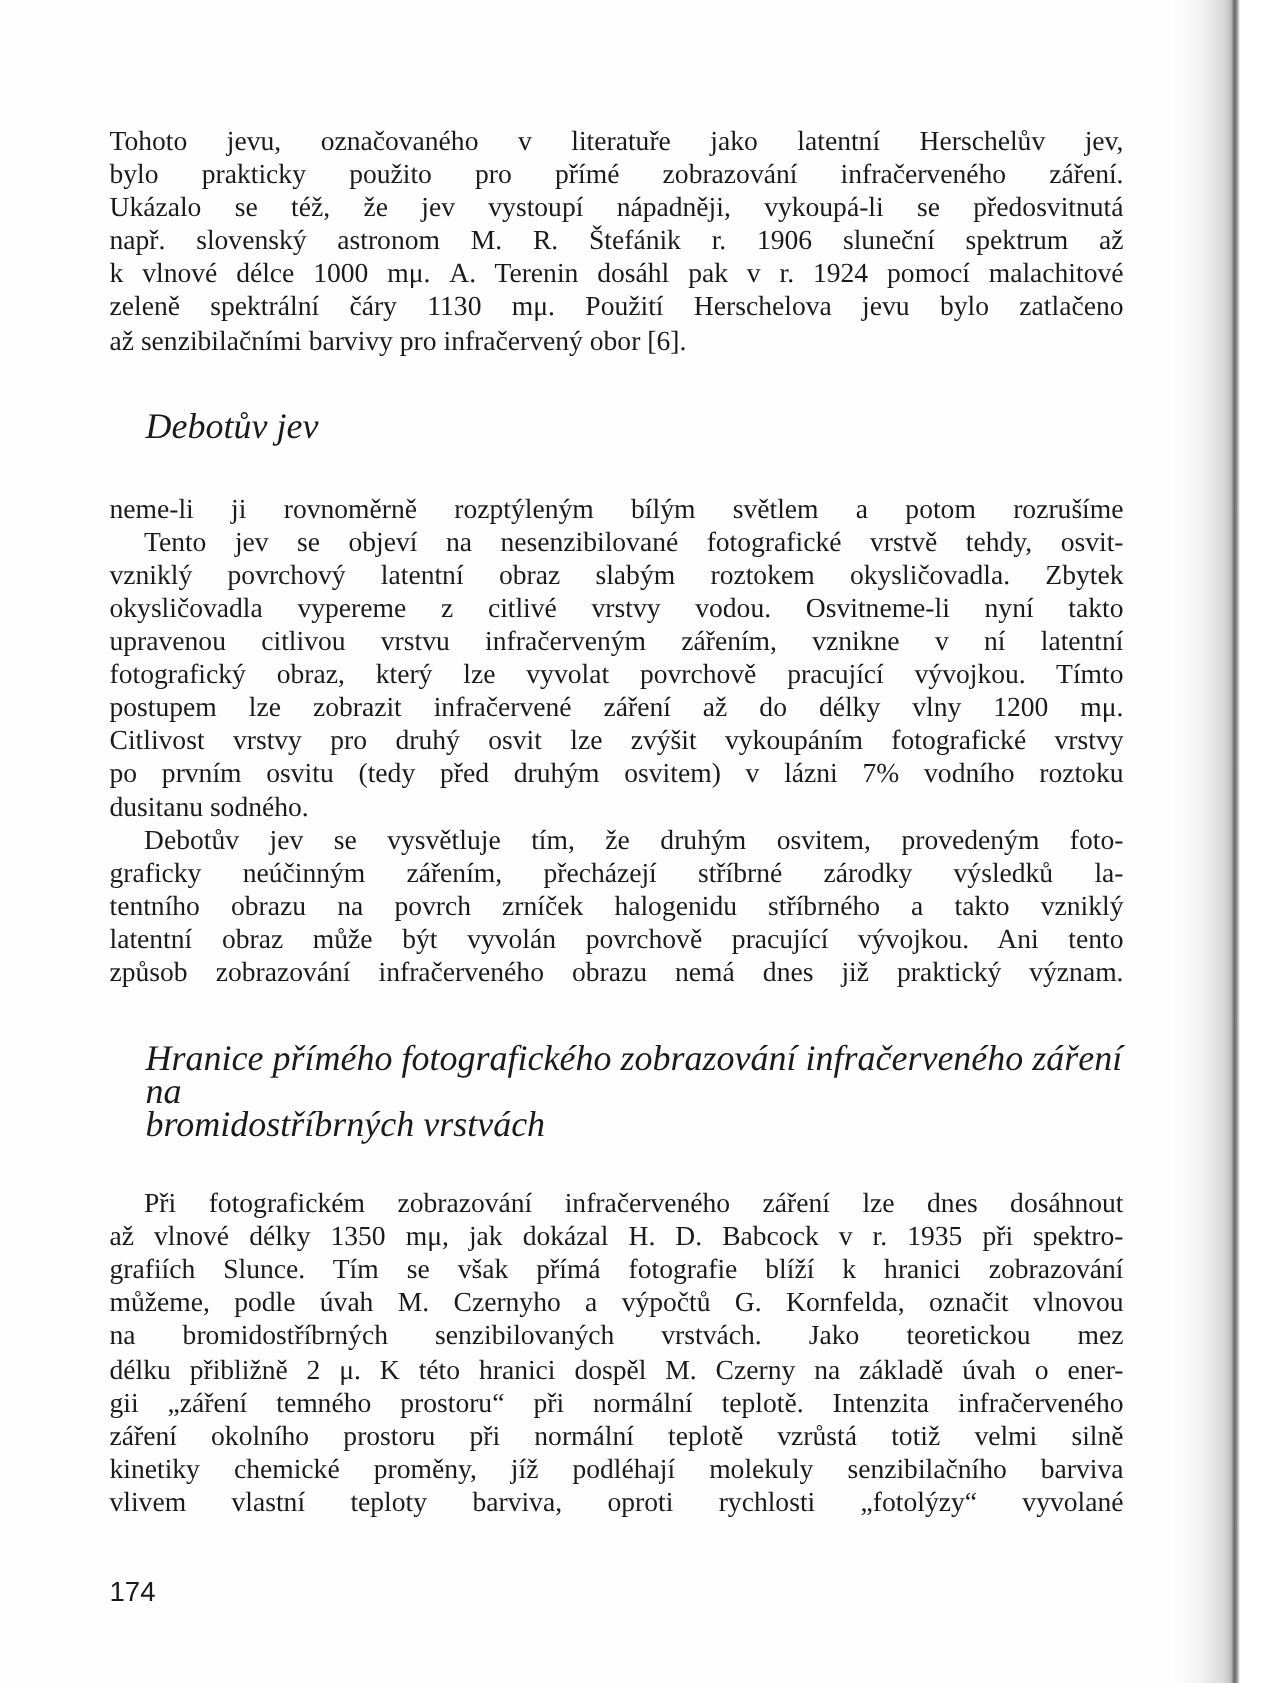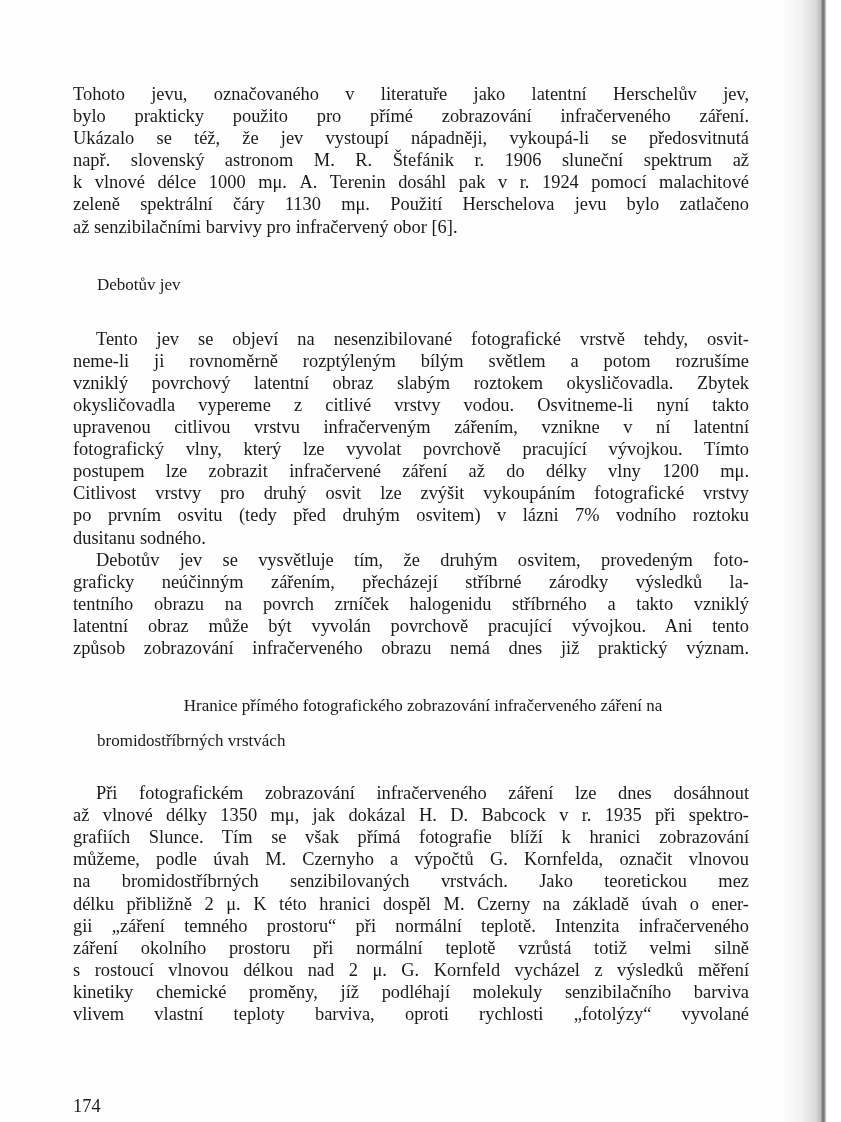--- a/index.html
+++ b/index.html
@@ -19,25 +19,25 @@
     font-size: 18.4px; line-height: 22.1px;
   }
   .para {
     margin: 0; text-align: justify; text-align-last: left;
   }
   .line {
     display: block; text-align: justify; text-align-last: justify; white-space: nowrap;
   }
   .line.last { text-align-last: left; }
   .heading {
-    margin: 0; font-size: 17px; line-height: 22px;
+    font-style: italic; margin: 0; font-size: 24px; line-height: 22px;
   }
   .page-number {
-    position: absolute; left: 73px; top: 1096px;
-    font-family: Liberation Serif, serif; font-size: 18.4px;
+    position: absolute; left: 73px; top: 1050px;
+    font-family: Liberation Sans, sans-serif; font-size: 18.4px;
   }
 </style>
 </head>
 <body>
 
 <div class="gutter"></div>
 
 <div class="page">
 
   <p class="para" style="margin-top:15px;">
@@ -48,53 +48,52 @@
     <span class="line">k vlnové délce 1000 mμ. A. Terenin dosáhl pak v r. 1924 pomocí malachitové</span>
     <span class="line">zeleně spektrální čáry 1130 mμ. Použití Herschelova jevu bylo zatlačeno</span>
     <span class="line last">až senzibilačními barvivy pro infračervený obor [6].</span>
   </p>
 
   <p class="heading" style="margin-top:36px; padding-left:24px;">
     <span>Debotův jev</span>
   </p>
 
   <p class="para" style="margin-top:32px;">
+    <span class="line">neme-li ji rovnoměrně rozptýleným bílým světlem a potom rozrušíme</span>
     <span class="line" style="padding-left:23px; box-sizing:border-box;"><span>Tento jev se objeví na nesenzibilované fotografické vrstvě tehdy, osvit-</span></span>
-    <span class="line">neme-li ji rovnoměrně rozptýleným bílým světlem a potom rozrušíme</span>
     <span class="line">vzniklý povrchový latentní obraz slabým roztokem okysličovadla. Zbytek</span>
     <span class="line">okysličovadla vypereme z citlivé vrstvy vodou. Osvitneme-li nyní takto</span>
     <span class="line">upravenou citlivou vrstvu infračerveným zářením, vznikne v ní latentní</span>
-    <span class="line">fotografický vlny, který lze vyvolat povrchově pracující vývojkou. Tímto</span>
+    <span class="line">fotografický obraz, který lze vyvolat povrchově pracující vývojkou. Tímto</span>
     <span class="line">postupem lze zobrazit infračervené záření až do délky vlny 1200 mμ.</span>
     <span class="line">Citlivost vrstvy pro druhý osvit lze zvýšit vykoupáním fotografické vrstvy</span>
     <span class="line">po prvním osvitu (tedy před druhým osvitem) v lázni 7% vodního roztoku</span>
     <span class="line last">dusitanu sodného.</span>
   </p>
 
   <p class="para" style="margin-top:0;">
     <span class="line" style="padding-left:23px; box-sizing:border-box;"><span>Debotův jev se vysvětluje tím, že druhým osvitem, provedeným foto-</span></span>
     <span class="line">graficky neúčinným zářením, přecházejí stříbrné zárodky výsledků la-</span>
     <span class="line">tentního obrazu na povrch zrníček halogenidu stříbrného a takto vzniklý</span>
     <span class="line">latentní obraz může být vyvolán povrchově pracující vývojkou. Ani tento</span>
     <span class="line">způsob zobrazování infračerveného obrazu nemá dnes již praktický význam.</span>
   </p>
 
   <p class="heading" style="margin-top:36px; padding-left:24px;">
-    <span style="display:block;text-align:center;">Hranice přímého fotografického zobrazování infračerveného záření na</span>
-    <span style="display:block;margin-top:13px;">bromidostříbrných vrstvách</span>
+    <span style="display:block;">Hranice přímého fotografického zobrazování infračerveného záření na</span>
+    <span style="display:block;">bromidostříbrných vrstvách</span>
   </p>
 
   <p class="para" style="margin-top:30px;">
     <span class="line" style="padding-left:23px; box-sizing:border-box;"><span>Při fotografickém zobrazování infračerveného záření lze dnes dosáhnout</span></span>
     <span class="line">až vlnové délky 1350 mμ, jak dokázal H. D. Babcock v r. 1935 při spektro-</span>
     <span class="line">grafiích Slunce. Tím se však přímá fotografie blíží k hranici zobrazování</span>
     <span class="line">můžeme, podle úvah M. Czernyho a výpočtů G. Kornfelda, označit vlnovou</span>
     <span class="line">na bromidostříbrných senzibilovaných vrstvách. Jako teoretickou mez</span>
     <span class="line">délku přibližně 2 μ. K této hranici dospěl M. Czerny na základě úvah o ener-</span>
     <span class="line">gii „záření temného prostoru“ při normální teplotě. Intenzita infračerveného</span>
     <span class="line">záření okolního prostoru při normální teplotě vzrůstá totiž velmi silně</span>
-    <span class="line">s rostoucí vlnovou délkou nad 2 μ. G. Kornfeld vycházel z výsledků měření</span>
     <span class="line">kinetiky chemické proměny, jíž podléhají molekuly senzibilačního barviva</span>
     <span class="line">vlivem vlastní teploty barviva, oproti rychlosti „fotolýzy“ vyvolané</span>
   </p>
 </div>
 
 <div class="page-number">174</div>
 
 </body></html>

